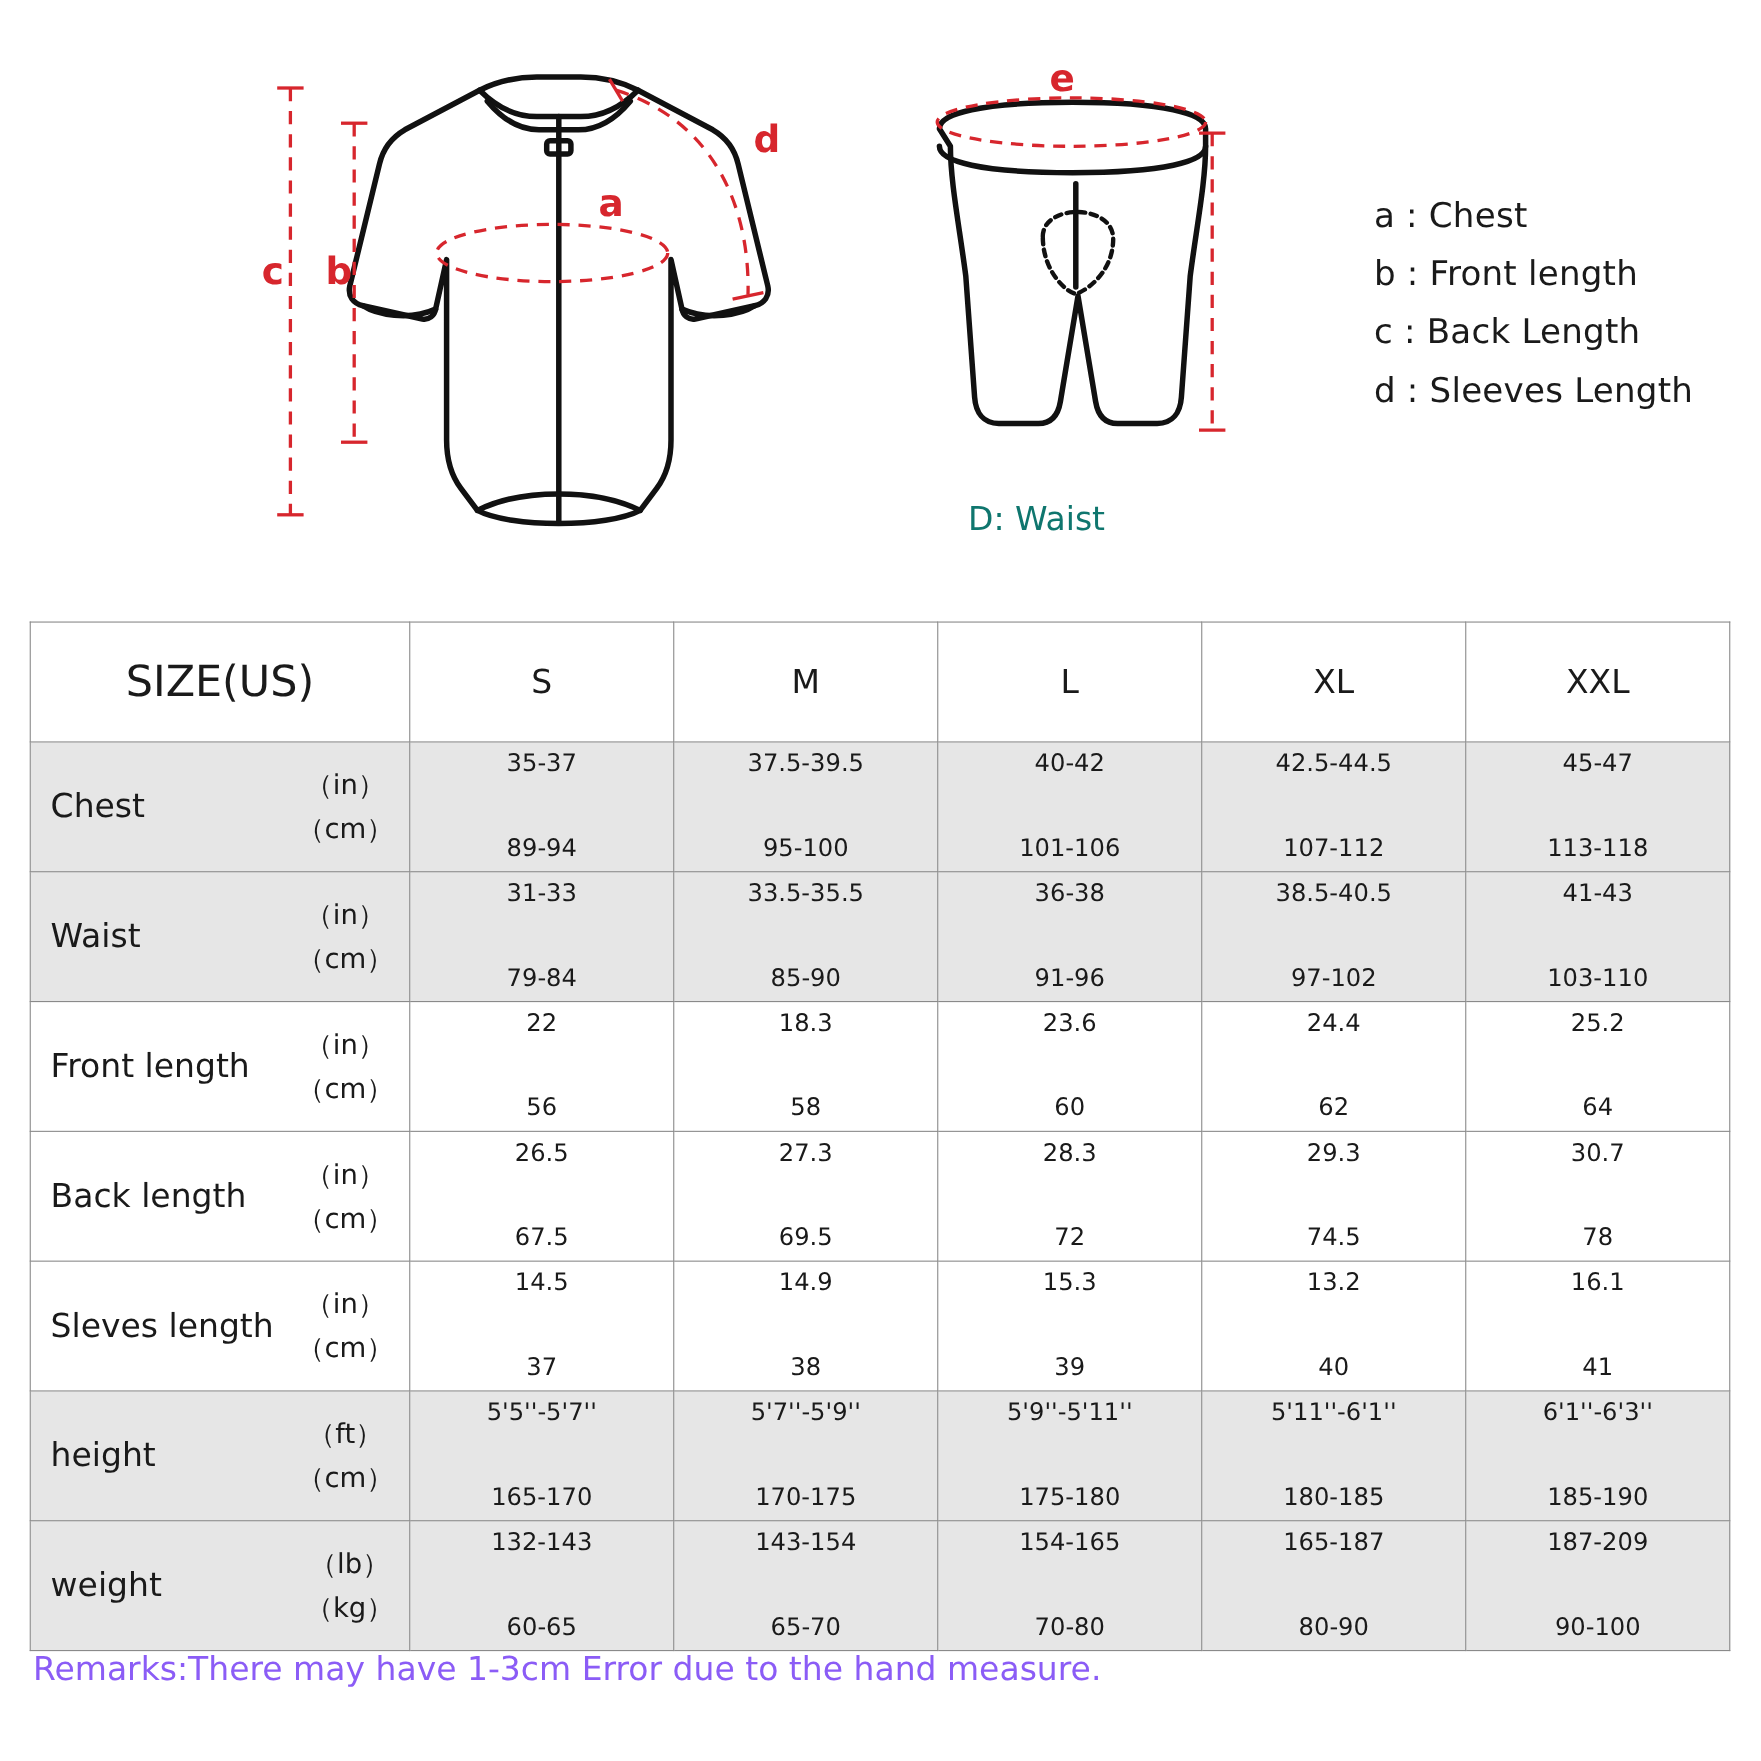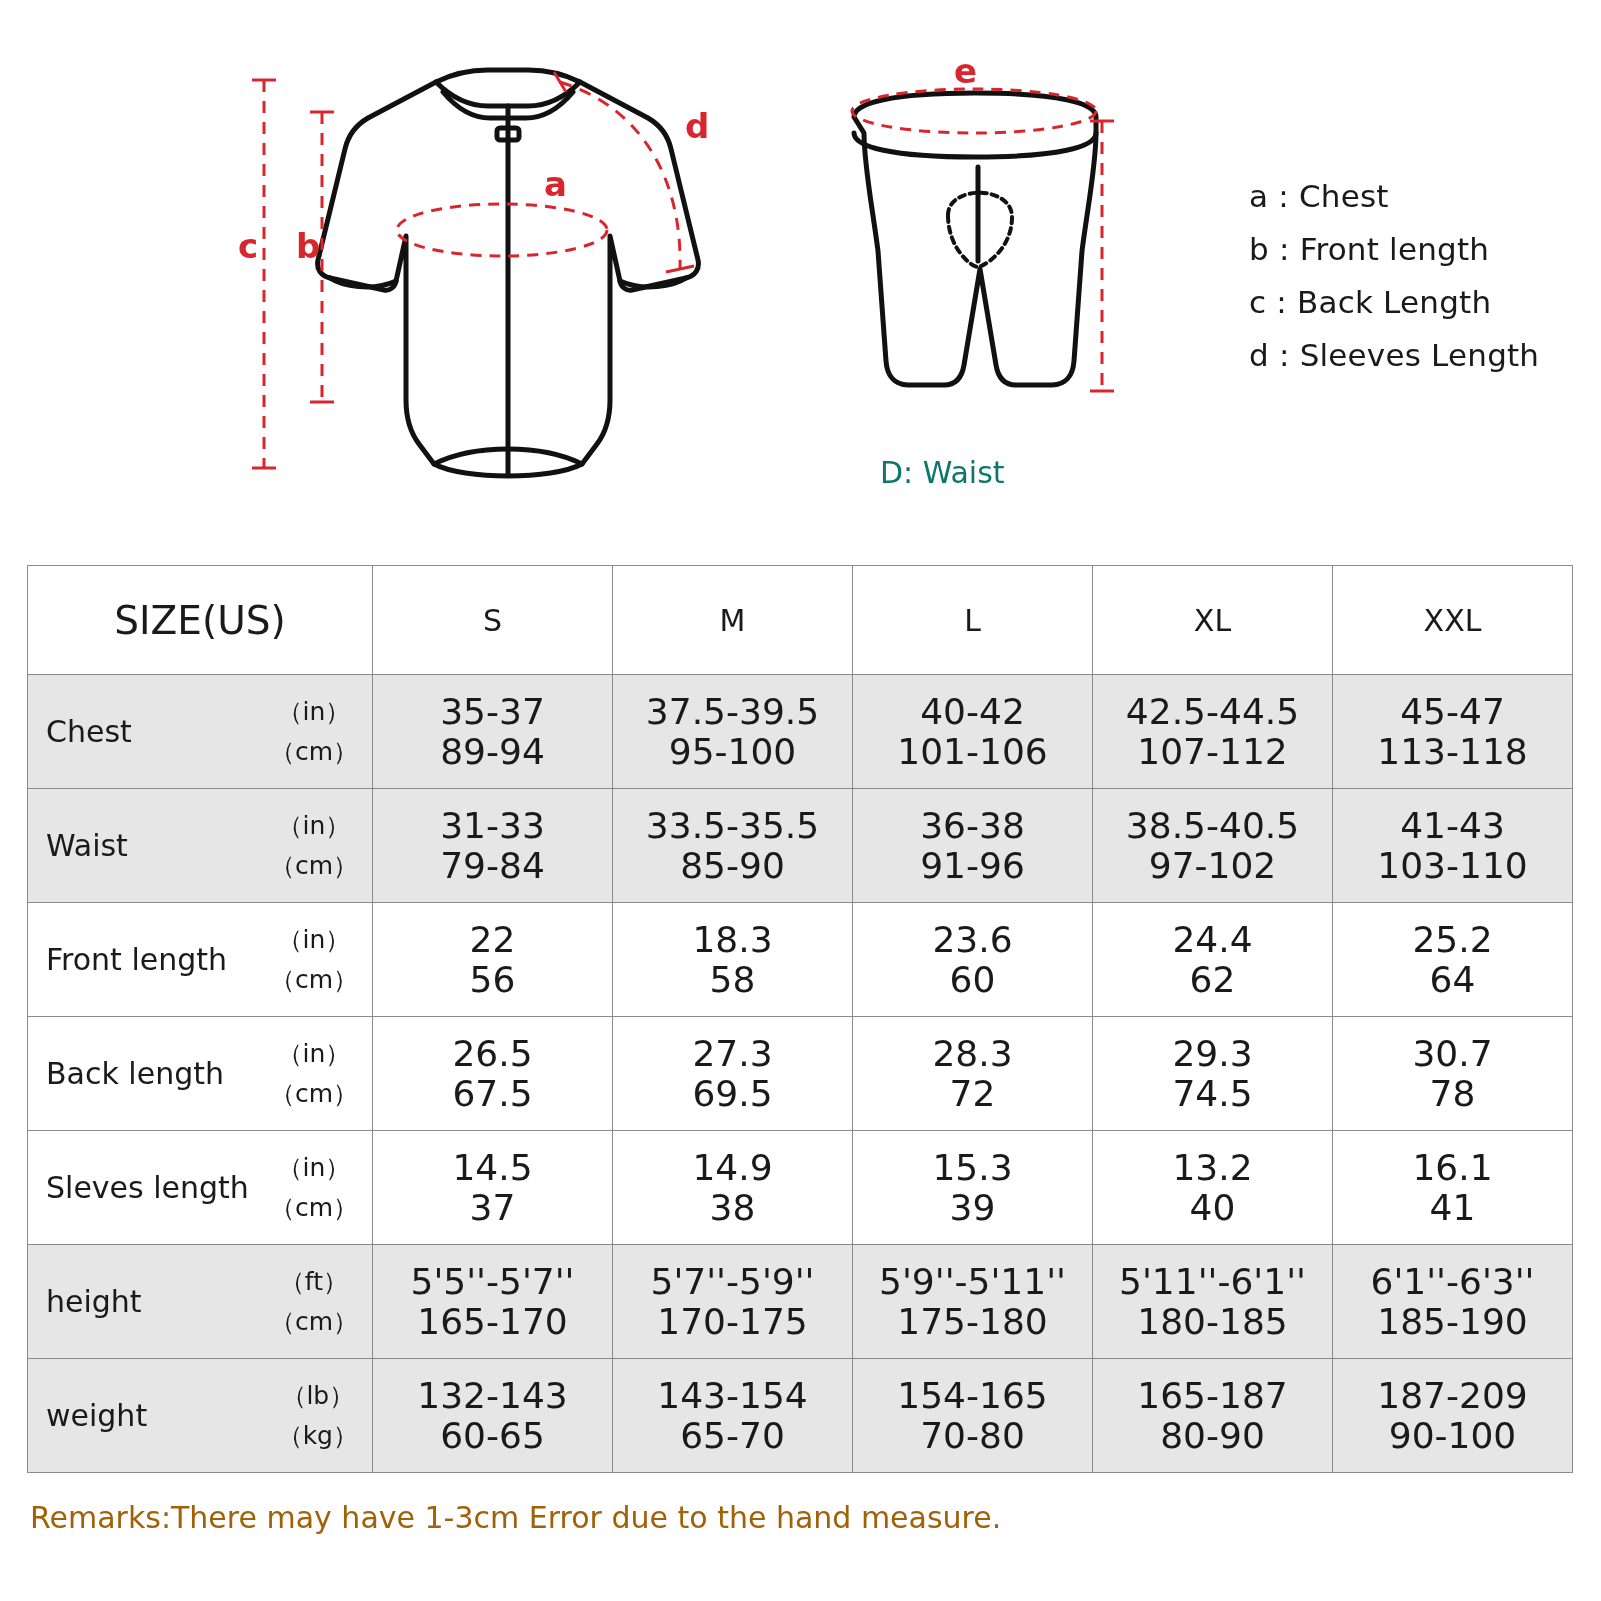--- a/index.html
+++ b/index.html
@@ -58,28 +58,28 @@
     box-sizing:border-box;
   }
   .lbl-name{font-size:30px;white-space:nowrap;}
   .units{
     display:flex;flex-direction:column;justify-content:center;
     font-size:25px;line-height:40px;color:#1a1a1a;
     text-align:center;
   }
   .vals{
     display:flex;flex-direction:column;justify-content:space-between;
-    line-height:40px;font-size:36px;
+    line-height:40px;font-size:22px;gap:37px;
   }
   tr.shaded td{background:#e6e6e6;}
   tr.body td{height:113px;}
 
   .remarks{
     position:absolute;left:30px;top:1500px;
-    font-size:30px;color:#a16207;
+    font-size:30px;color:#8b5cf6;
   }
 </style>
 </head>
 <body>
 
 <div class="page">
 
   <div class="diagram">
 
     <svg class="jersey-svg" width="520" height="450" viewBox="0 0 520 450">

